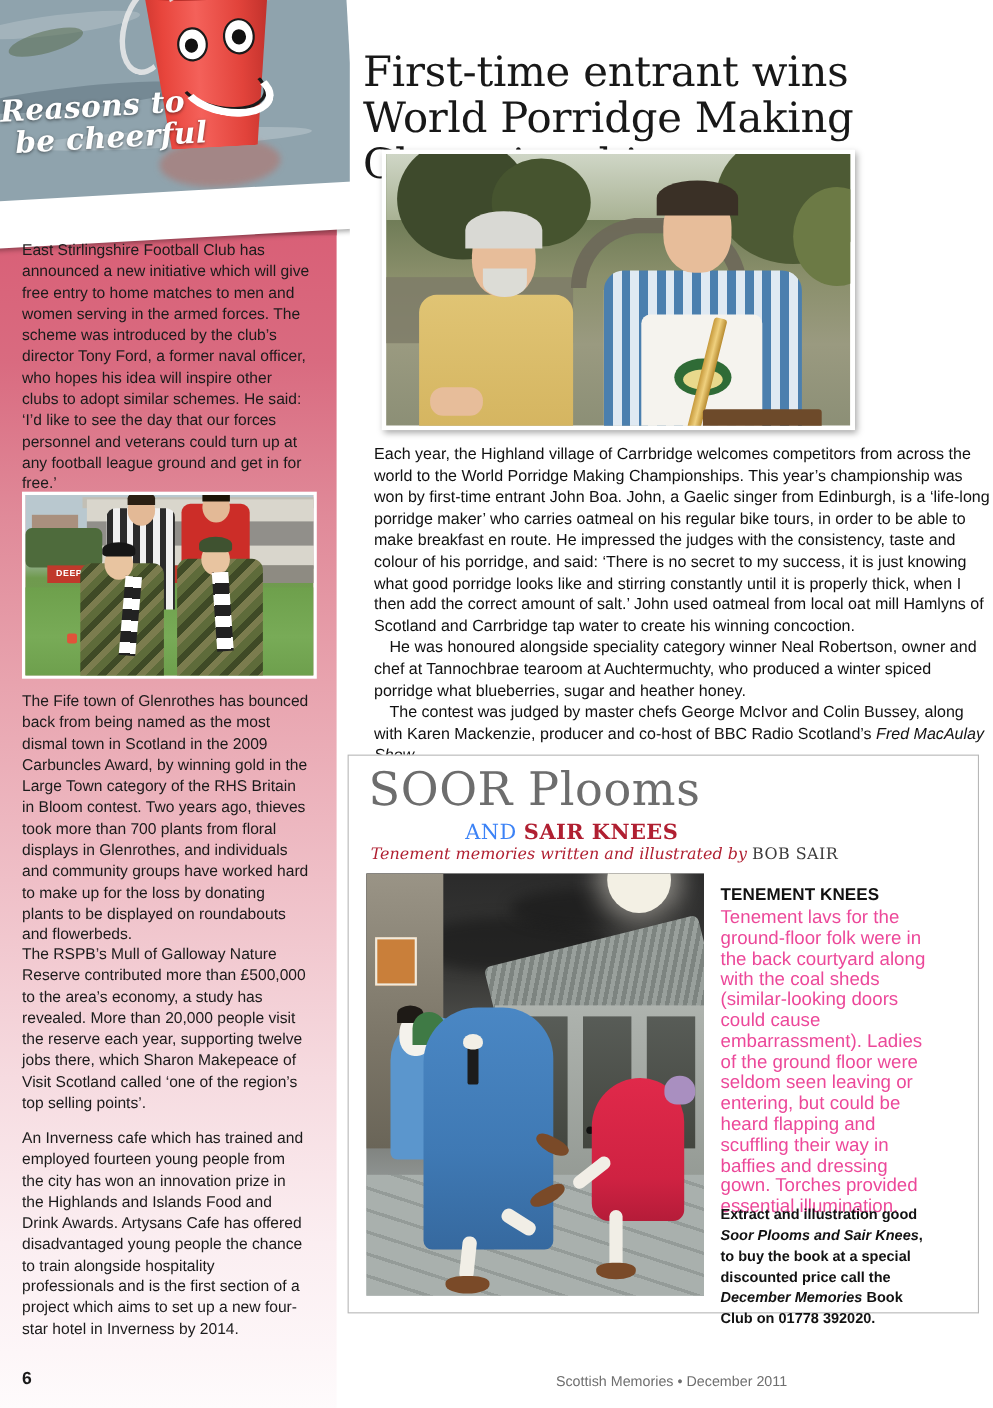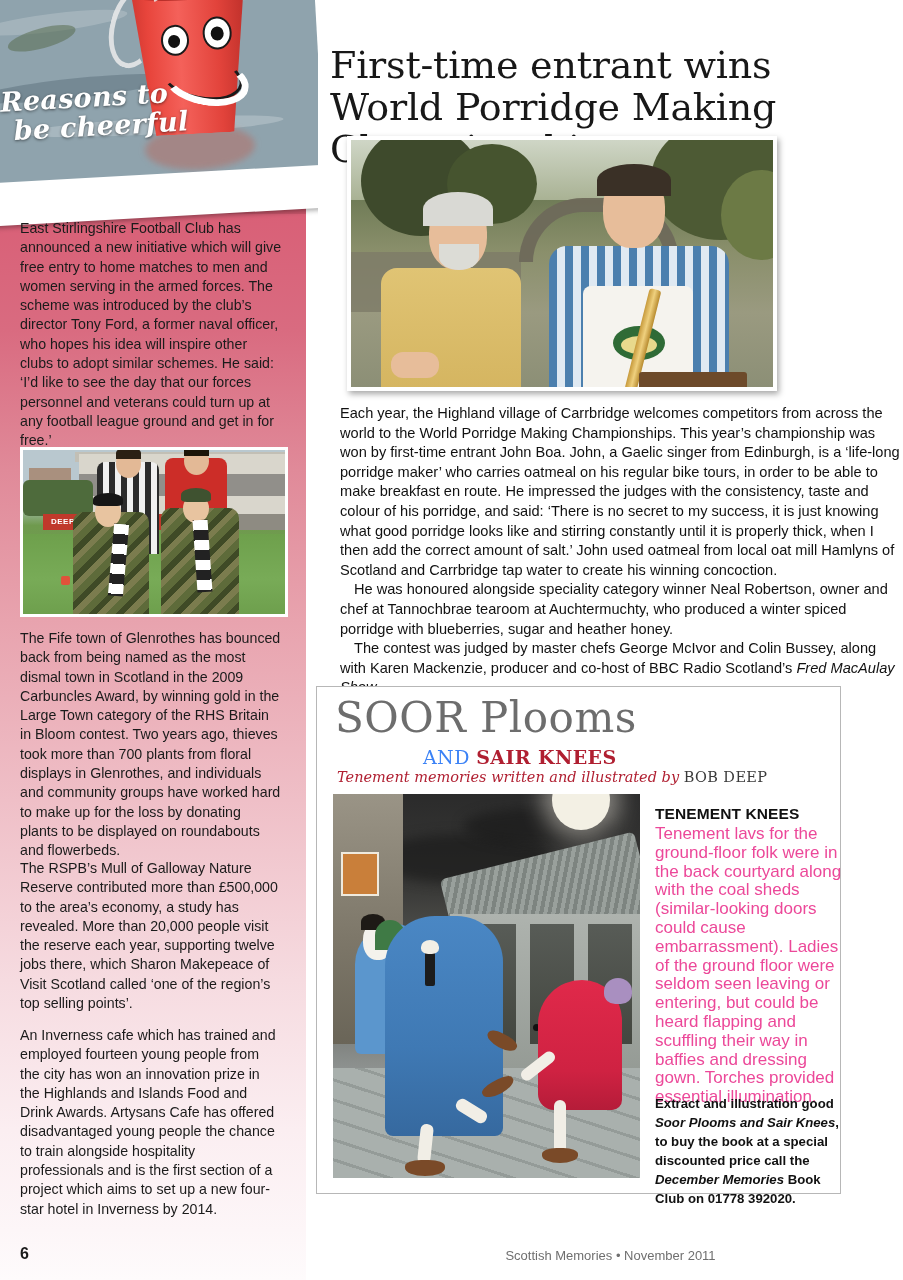--- a/index.html
+++ b/index.html
@@ -196,21 +196,21 @@
     position:absolute;left:22px;top:404px;width:561px;
     font-size:14.6px;line-height:19.6px;color:#111;
     text-align:left;
   }
   .article p{margin:0;}
   .article p.ind{text-indent:14px;}
   .article i{font-style:italic;}
 
   
   .ploom-box{
-    position:absolute;left:-2px;top:686px;width:525px;height:508px;
+    position:absolute;left:-2px;top:686px;width:574px;height:508px;
     border:1px solid #b7b7b7;box-sizing:border-box;background:#fff;
   }
   .ploom-title{
     position:absolute;left:18px;top:8px;
     font-family:"DejaVu Serif", serif;
     font-size:42px;line-height:46px;color:#6d6d6d;letter-spacing:.5px;
   }
   .ploom-sub{
     position:absolute;left:106px;top:59px;
     font-family:"DejaVu Serif", serif;font-size:19px;letter-spacing:.4px;
@@ -376,28 +376,28 @@
       <div class="man m2-logo"></div>
       <div class="man m2-logo2"></div>
       <div class="man m2-head"></div>
       <div class="man m2-hair"></div>
       <div class="man spurtle"></div>
       <div class="man spurtle-base"></div>
     </div>
 
     <div class="article">
       <p>Each year, the Highland village of Carrbridge welcomes competitors from across the world to the World Porridge Making Championships. This year’s championship was won by first-time entrant John Boa. John, a Gaelic singer from Edinburgh, is a ‘life-long porridge maker’ who carries oatmeal on his regular bike tours, in order to be able to make breakfast en route. He impressed the judges with the consistency, taste and colour of his porridge, and said: ‘There is no secret to my success, it is just knowing what good porridge looks like and stirring constantly until it is properly thick, when I then add the correct amount of salt.’ John used oatmeal from local oat mill Hamlyns of Scotland and Carrbridge tap water to create his winning concoction.</p>
-      <p class="ind">He was honoured alongside speciality category winner Neal Robertson, owner and chef at Tannochbrae tearoom at Auchtermuchty, who produced a winter spiced porridge with blueberries, sugar and heather honey.</p>
+      <p class="ind">He was honoured alongside speciality category winner Neal Robertson, owner and chef at Tannochbrae tearoom at Auchtermuchty, who produced a winter spiced porridge what blueberries, sugar and heather honey.</p>
       <p class="ind"><span>The contest was judged by master chefs George McIvor and Colin Bussey, along with Karen Mackenzie, producer and co-host of BBC Radio Scotland’s </span><i>Fred MacAulay Show</i><span>.</span></p>
     </div>
 
     <div class="ploom-box">
       <div class="ploom-title">SOOR Plooms</div>
       <div class="ploom-sub"><span class="and">AND </span><span class="sair">SAIR KNEES</span></div>
-      <div class="ploom-byline"><span>Tenement memories written and illustrated by </span><span class="author">BOB DEEP</span></div>
+      <div class="ploom-byline"><span>Tenement memories written and illustrated by </span><span class="author">BOB SAIR</span></div>
 
       <div class="illus">
         <div class="il-cloud c1"></div>
         <div class="il-cloud c2"></div>
         <div class="il-moon"></div>
         <div class="il-bldg-l"></div>
         <div class="il-win"></div>
         <div class="il-roof"></div>
         <div class="il-wall-r"></div>
         <div class="il-door d1"></div>
@@ -423,15 +423,15 @@
         <div class="il-slip s4"></div>
       </div>
 
       <div class="lavs-title">TENEMENT KNEES</div>
       <div class="lavs-body">Tenement lavs for the ground-floor folk were in the back courtyard along with the coal sheds (similar-looking doors could cause embarrassment). Ladies of the ground floor were seldom seen leaving or entering, but could be heard flapping and scuffling their way in baffies and dressing gown. Torches provided essential illumination.</div>
       <div class="extract"><span>Extract and illustration good </span><i>Soor Plooms and Sair Knees</i><span>, to buy the book at a special discounted price call the </span><i>December Memories</i><span> Book Club on 01778 392020.</span></div>
     </div>
   </div>
 
   <div class="folio">6</div>
-  <div class="footer-credit">Scottish Memories • November 2011</div>
+  <div class="footer-credit">Scottish Memories • December 2011</div>
 
 </div>
 
 </body></html>

